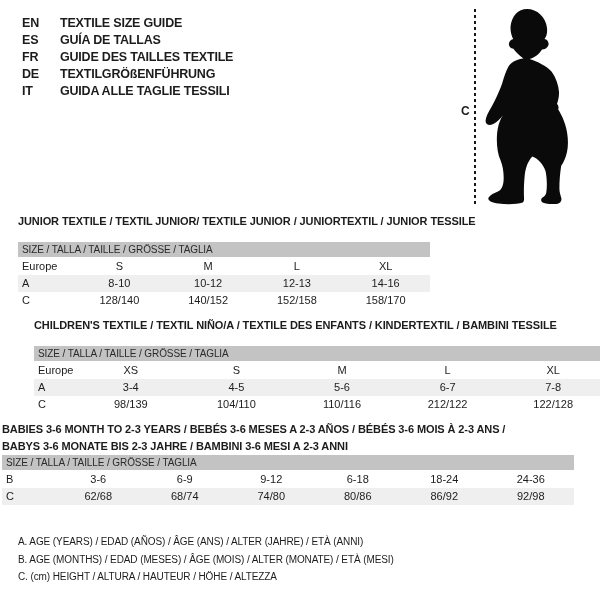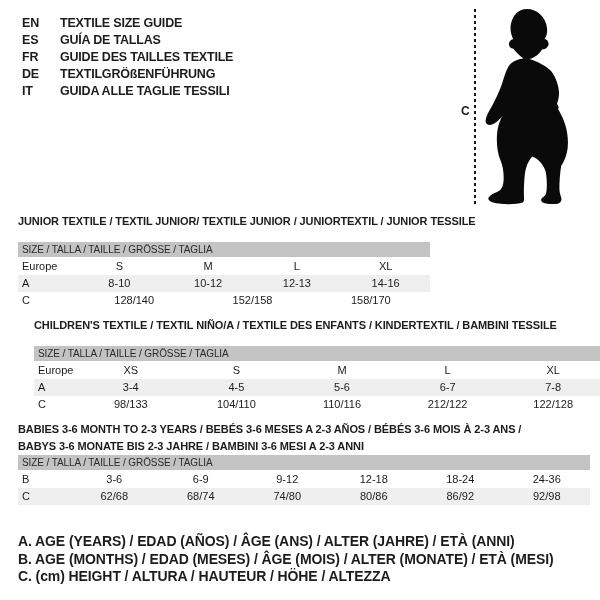--- a/index.html
+++ b/index.html
@@ -18,38 +18,38 @@
   .lang-code{width:38px;}
   
   .fig-line{position:absolute;left:474px;top:9px;width:2px;height:197px;
     background:repeating-linear-gradient(to bottom,#161616 0 3px,transparent 3px 6px);}
   .fig-c{position:absolute;left:461px;top:104px;font-size:12px;font-weight:bold;}
   .baby-svg{position:absolute;left:481px;top:5px;}
   
   .tblsec{position:absolute;}
   .t1{left:18px;top:213px;width:412px;}
   .t2{left:34px;top:317px;width:572px;}
-  .t3{left:18px;top:421px;width:572px;}
+  .t3{left:2px;top:421px;width:572px;}
   .tbl-title{font-weight:bold;font-size:11px;line-height:17px;
     letter-spacing:-0.1px;margin-bottom:12px;white-space:nowrap;}
   .t3 .tbl-title{margin-bottom:0;}
   .t3 .tbl-title:last-of-type{margin-bottom:12px;}
   .size-bar{height:15px;line-height:15px;background:var(--bar,#c3c3c3);
     padding-left:4px;font-size:10px;color:#2a2a2a;margin-bottom:1px;
     letter-spacing:-0.1px;}
   .trow{display:flex;height:17px;line-height:17px;font-size:11px;}
   .trow.stripe{background:var(--stripe,#efefef);}
   .tlabel{padding-left:4px;box-sizing:border-box;flex:none;}
   .t1 .tlabel{width:57px;}
   .t2 .tlabel{width:44px;}
   .t3 .tlabel{width:53px;}
   .tcell{flex:1;text-align:center;}
   
   .footnotes{position:absolute;left:18px;top:533px;}
-  .footnote{font-weight:bold;font-size:14px;line-height:17.5px;
+  .footnote{font-weight:normal;font-size:10px;line-height:17.5px;
     letter-spacing:-0.1px;white-space:nowrap;}
 </style>
 </head>
 <body>
 
 <div class="page">
 
   <div class="lang-block">
     <div class="lang-row">
       <span class="lang-code">EN</span>
@@ -136,20 +136,21 @@
     <div class="trow stripe">
       <span class="tlabel">A</span>
       <span class="tcell">8-10</span>
       <span class="tcell">10-12</span>
       <span class="tcell">12-13</span>
       <span class="tcell">14-16</span>
     </div>
     <div class="trow">
       <span class="tlabel">C</span>
       <span class="tcell">128/140</span>
+      <span class="tcell">140/152</span>
       <span class="tcell">152/158</span>
       <span class="tcell">158/170</span>
     </div>
   </section>
 
   <section class="tblsec t2">
     <div class="tbl-title">CHILDREN'S TEXTILE / TEXTIL NIÑO/A / TEXTILE DES ENFANTS / KINDERTEXTIL / BAMBINI TESSILE</div>
     <div class="size-bar">SIZE / TALLA / TAILLE / GRÖSSE / TAGLIA</div>
     <div class="trow">
       <span class="tlabel">Europe</span>
@@ -162,38 +163,38 @@
     <div class="trow stripe">
       <span class="tlabel">A</span>
       <span class="tcell">3-4</span>
       <span class="tcell">4-5</span>
       <span class="tcell">5-6</span>
       <span class="tcell">6-7</span>
       <span class="tcell">7-8</span>
     </div>
     <div class="trow">
       <span class="tlabel">C</span>
-      <span class="tcell">98/133</span>
+      <span class="tcell">98/139</span>
       <span class="tcell">104/110</span>
       <span class="tcell">110/116</span>
       <span class="tcell">212/122</span>
       <span class="tcell">122/128</span>
     </div>
   </section>
 
   <section class="tblsec t3">
     <div class="tbl-title">BABIES 3-6 MONTH TO 2-3 YEARS / BEBÉS 3-6 MESES A 2-3 AÑOS / BÉBÉS 3-6 MOIS À 2-3 ANS /</div>
     <div class="tbl-title">BABYS 3-6 MONATE BIS 2-3 JAHRE / BAMBINI 3-6 MESI A 2-3 ANNI</div>
     <div class="size-bar">SIZE / TALLA / TAILLE / GRÖSSE / TAGLIA</div>
     <div class="trow">
       <span class="tlabel">B</span>
       <span class="tcell">3-6</span>
       <span class="tcell">6-9</span>
       <span class="tcell">9-12</span>
-      <span class="tcell">12-18</span>
+      <span class="tcell">6-18</span>
       <span class="tcell">18-24</span>
       <span class="tcell">24-36</span>
     </div>
     <div class="trow stripe">
       <span class="tlabel">C</span>
       <span class="tcell">62/68</span>
       <span class="tcell">68/74</span>
       <span class="tcell">74/80</span>
       <span class="tcell">80/86</span>
       <span class="tcell">86/92</span>

